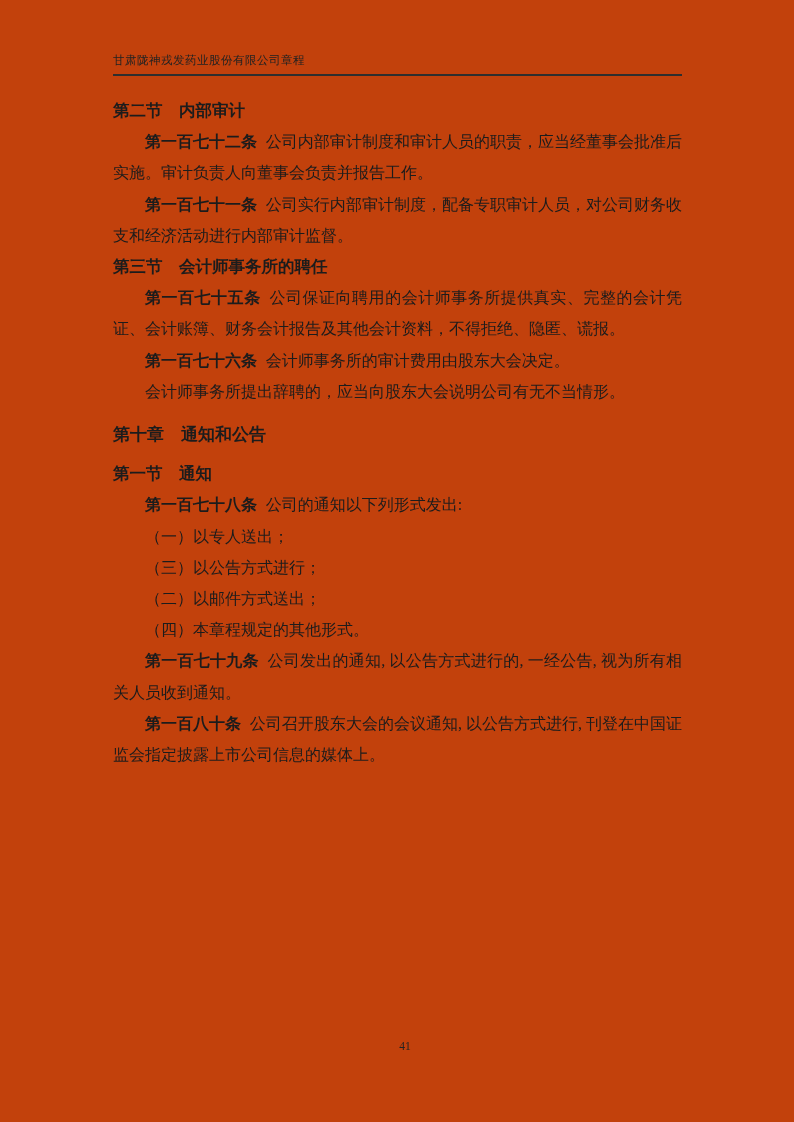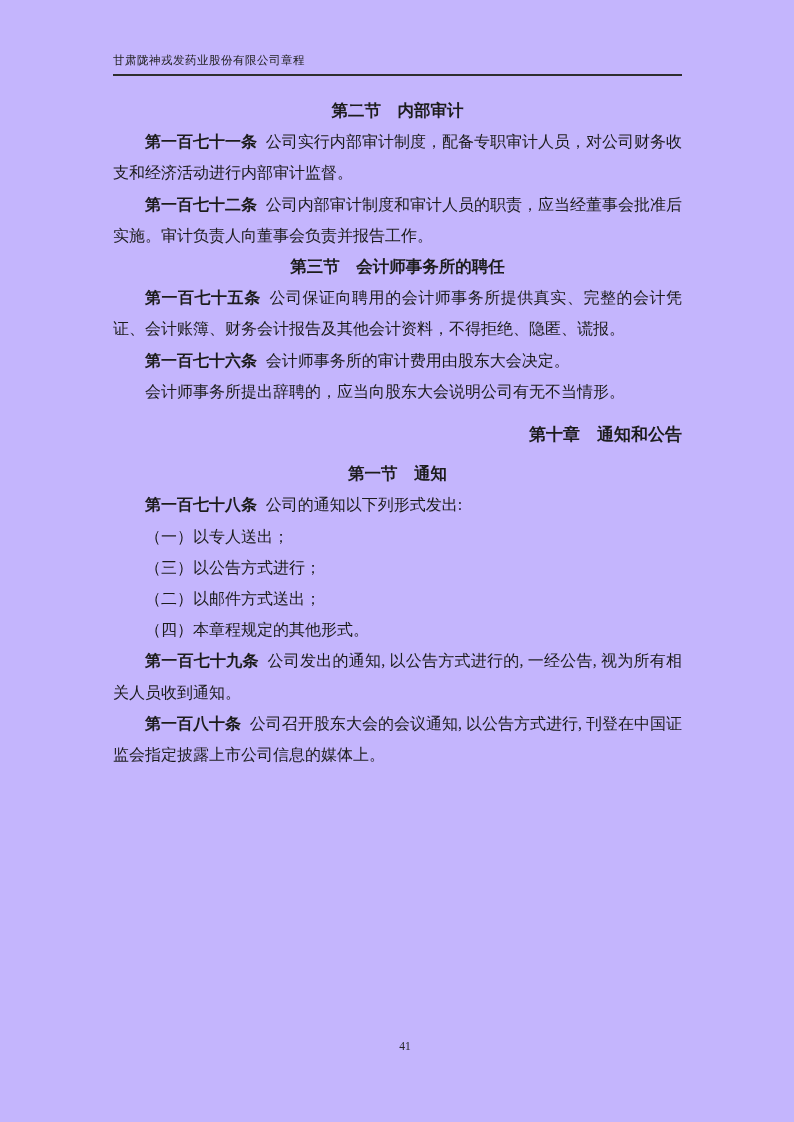--- a/index.html
+++ b/index.html
@@ -1,20 +1,20 @@
 <!DOCTYPE html>
 <html><head>
 <meta charset="utf-8">
 <title>Document Page</title>
 <style>
   html,body{margin:0;padding:0;background:#ffffff;}
   .page{
     position:relative;
     width:794px;height:1122px;
-    background:#c4b5fd;
+    background:#c2410c;
     margin:0 auto;
     overflow:hidden;
     font-family:"Liberation Serif","DejaVu Serif",serif;
     color:#1c1c1c;
   }
   .header{
     position:absolute;
     top:53px;left:113px;width:569px;
     font-size:11.5px;
     letter-spacing:.5px;
@@ -26,27 +26,26 @@
     position:absolute;
     top:95px;left:113px;width:569px;
     font-size:16px;
     line-height:31.2px;
     text-align:justify;
   }
   .content p{margin:0;padding:0;}
   .para{text-indent:2em;}
   .sec-heading{
     font-weight:bold;
-    text-align:center;
     font-size:16.5px;
     text-indent:0;
   }
   .ch-heading{
     font-weight:bold;
-    text-align:right;
+    text-align:left;
     font-size:17px;
     text-indent:0;
     margin-top:12px !important;
   }
   .sub-heading-extra{margin-top:8px !important;}
   .art-label{font-weight:bold;margin-right:.55em;}
   .pageno{
     position:absolute;
     top:1040px;left:0;width:100%;
     text-align:center;
@@ -61,23 +60,23 @@
 <div class="page">
 
   <div class="header">
     <span>甘肃陇神戎发药业股份有限公司章程</span>
   </div>
 
   <div class="content">
 
     <p class="sec-heading">第二节　内部审计</p>
 
+    <p class="para"><span class="art-label">第一百七十二条</span><span>公司内部审计制度和审计人员的职责，应当经董事会批准后实施。审计负责人向董事会负责并报告工作。</span></p>
+
     <p class="para"><span class="art-label">第一百七十一条</span><span>公司实行内部审计制度，配备专职审计人员，对公司财务收支和经济活动进行内部审计监督。</span></p>
-
-    <p class="para"><span class="art-label">第一百七十二条</span><span>公司内部审计制度和审计人员的职责，应当经董事会批准后实施。审计负责人向董事会负责并报告工作。</span></p>
 
     <p class="sec-heading">第三节　会计师事务所的聘任</p>
 
 
 
     <p class="para"><span class="art-label">第一百七十五条</span><span>公司保证向聘用的会计师事务所提供真实、完整的会计凭证、会计账簿、财务会计报告及其他会计资料，不得拒绝、隐匿、谎报。</span></p>
 
     <p class="para"><span class="art-label">第一百七十六条</span><span>会计师事务所的审计费用由股东大会决定。</span></p>
 
 

